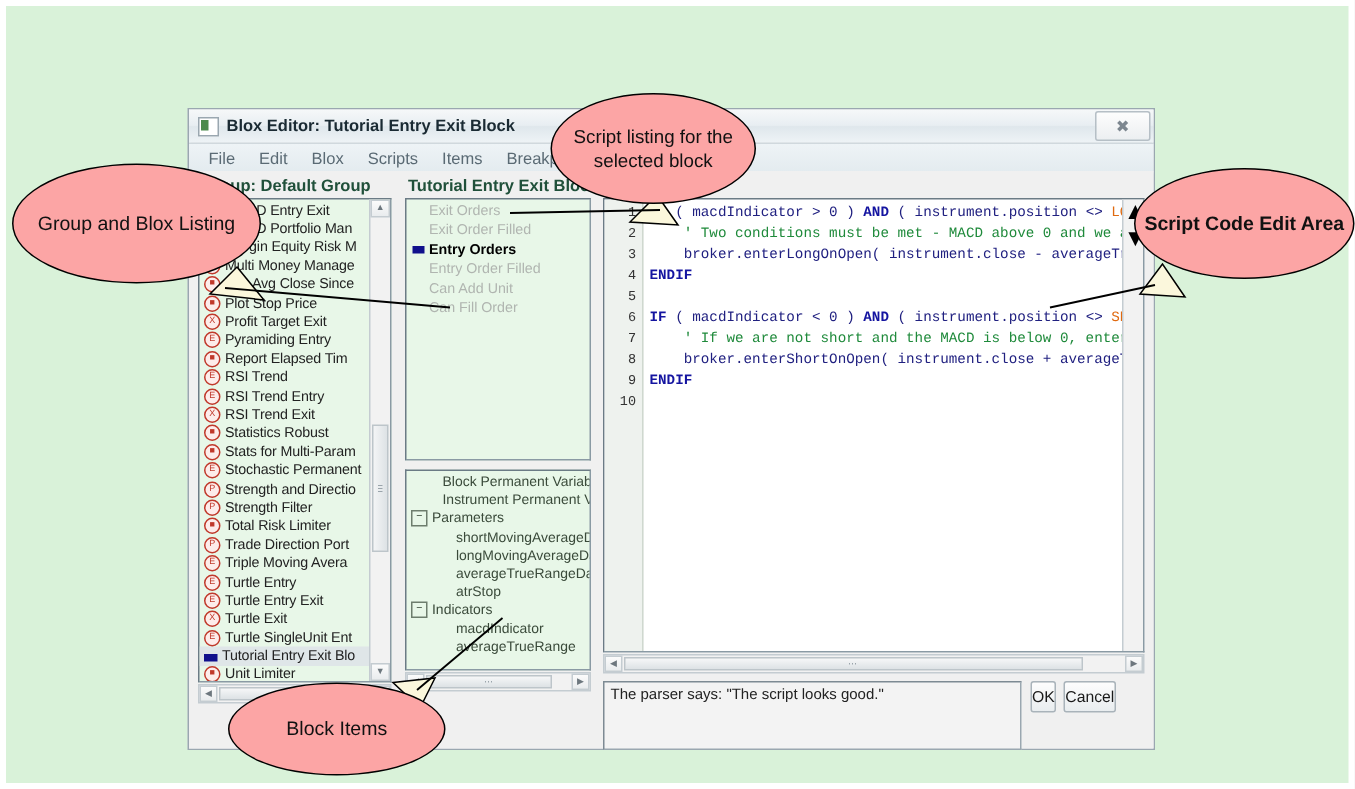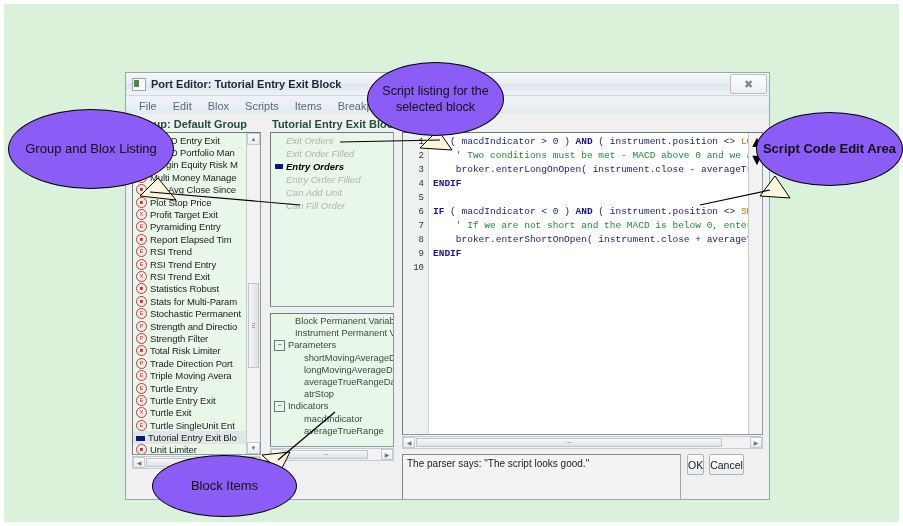--- a/index.html
+++ b/index.html
@@ -211,21 +211,21 @@
   .dlg-btn{
     height:19px;background:linear-gradient(to bottom,#fdfdfd,#e9edef);
     border:1px solid #a9b3ba;border-radius:2px;
     font-size:10.5px;color:#1a1a1a;display:flex;align-items:center;justify-content:center;
     cursor:pointer;
   }
 
   
   .callout{
     position:absolute;
-    background:#8b5cf6;
+    background:#fca5a5;
     border:1px solid #000;
     border-radius:50%;
     display:flex;align-items:center;justify-content:center;
     text-align:center;
     font-size:13px;color:#111;
     line-height:16px;
     z-index:30;
   }
   .co-line{position:absolute;z-index:29;pointer-events:none;}
   #co-group{left:8px;top:109px;width:164px;height:78px;}
@@ -235,21 +235,21 @@
 </style>
 </head>
 <body>
 
 <div id="backdrop"></div>
 
 <div id="window">
 
   <div id="titlebar">
     <div id="win-icon"></div>
-    <div id="win-title">Port Editor: Tutorial Entry Exit Block</div>
+    <div id="win-title">Blox Editor: Tutorial Entry Exit Block</div>
     <div id="close-btn">✖</div>
   </div>
 
   <div id="menubar">
     <div class="menu-item">File</div>
     <div class="menu-item">Edit</div>
     <div class="menu-item">Blox</div>
     <div class="menu-item">Scripts</div>
     <div class="menu-item">Items</div>
     <div class="menu-item">Breakpoints</div>
@@ -377,21 +377,21 @@
         <div class="hsb">
           <div class="harrow l">◀</div>
           <div class="hthumb" style="left:13px;width:84px;"></div>
           <div class="harrow r">▶</div>
         </div>
       </div>
 
       <div id="mid-pane">
         <div class="col-head">Tutorial Entry Exit Block</div>
         <div class="listbox" id="items-list">
-          <div class="list-scroll" style="right:0;font-style:italic;" id="item-rows">
+          <div class="list-scroll" style="right:0;" id="item-rows">
               <div class="iitem">
                 <span class="ibul"></span>
                 <span>Exit Orders</span>
               </div>
               <div class="iitem">
                 <span class="ibul"></span>
                 <span>Exit Order Filled</span>
               </div>
               <div class="iitem active">
                 <span class="ibul"></span>

